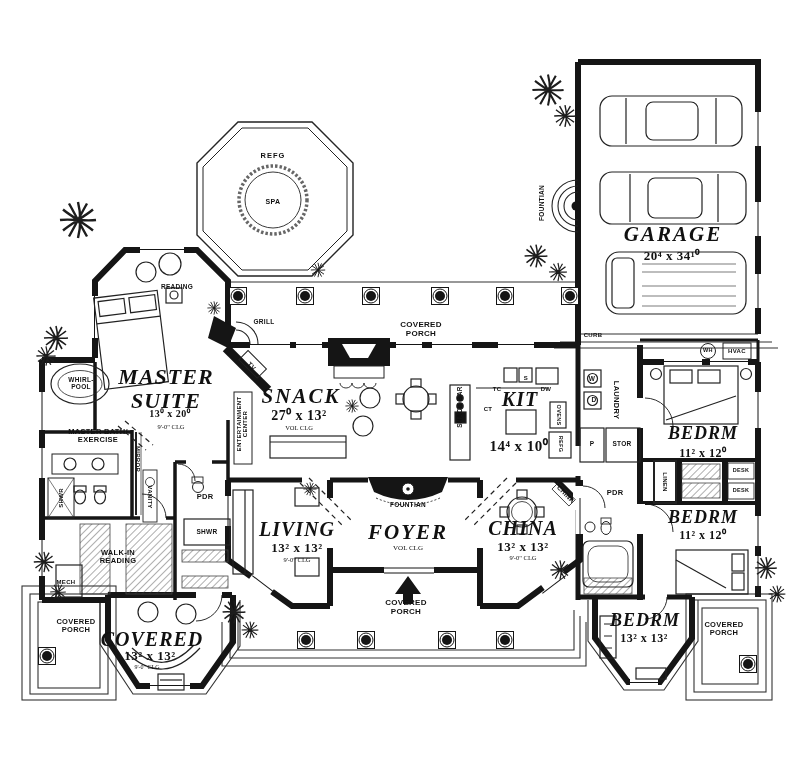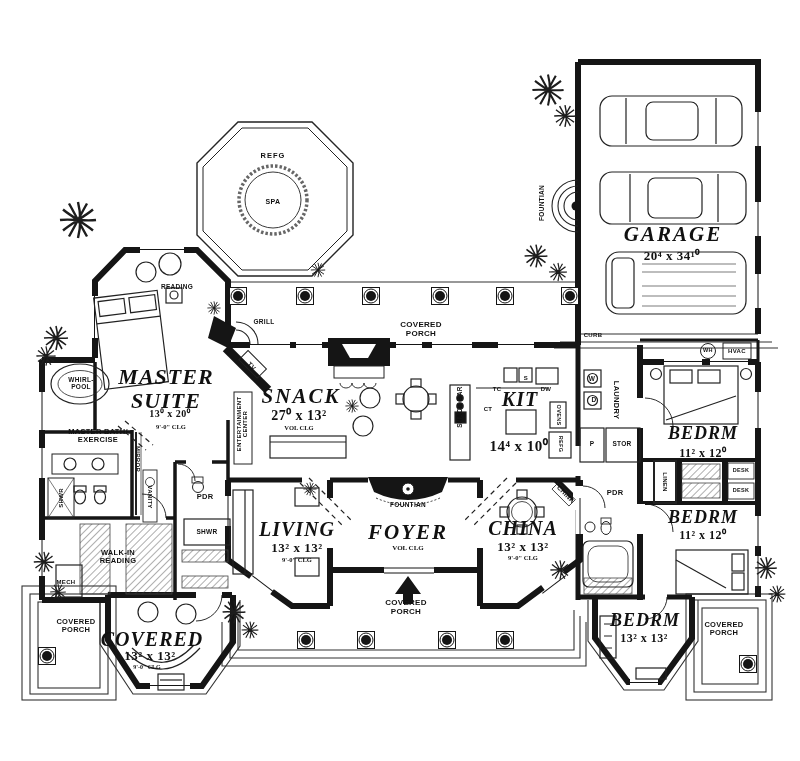--- a/index.html
+++ b/index.html
@@ -3,21 +3,21 @@
 <meta charset="utf-8">
 <style>
   html,body{margin:0;padding:0;background:#fff;}
   .plan{position:relative;width:800px;height:761px;background:#fff;overflow:hidden;
         font-family:"Liberation Sans",sans-serif;}
   .plan svg{position:absolute;left:0;top:0;}
   .lbl{position:absolute;transform:translate(-50%,-50%);color:#111;text-align:center;
        white-space:pre-line;line-height:1.08;pointer-events:none;}
   .room{font-family:"Liberation Serif",serif;font-weight:700;letter-spacing:1px;font-style:italic;}
   .dim{font-family:"Liberation Serif",serif;font-weight:700;letter-spacing:.5px;}
-  .clg{font-family:"Liberation Serif",serif;font-weight:700;font-size:6.5px;}
+  .clg{font-family:"Liberation Serif",serif;font-weight:400;font-size:6.5px;}
   .sm{font-family:"Liberation Sans",sans-serif;font-weight:700;letter-spacing:.3px;}
   .vrt{transform:translate(-50%,-50%) rotate(-90deg);}
   .vrc{transform:translate(-50%,-50%) rotate(90deg);}
   .d45{transform:translate(-50%,-50%) rotate(45deg);}
 </style>
 </head>
 <body>
 
 <div class="plan">
 <svg width="800" height="761" viewBox="0 0 800 761">

